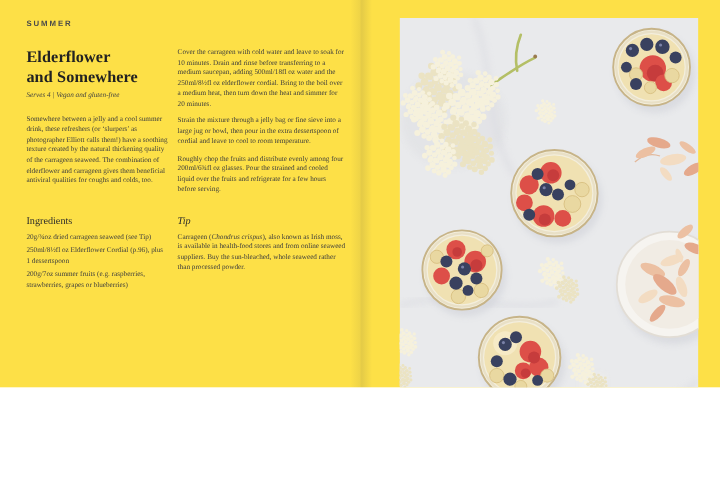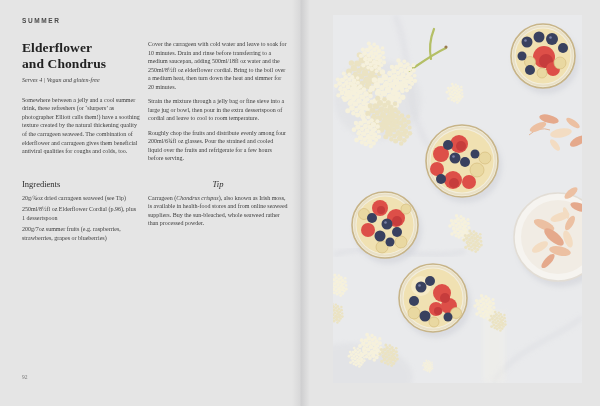--- a/index.html
+++ b/index.html
@@ -1,37 +1,37 @@
 <!DOCTYPE html>
 <html style="--c-marble: #e9eaec; --c-liquid: #f0e1b2; --c-strawberry: #dd4f48; --c-strawberry-dark: #c63c3c; --c-blueberry: #39415f; --c-blueberry-light: #7b82a8; --c-grape: #e9d8a1; --c-elderflower: #f6f1dc; --c-elderflower-shade: #ebe3c3; --c-stem: #b4bf66; --c-glass-rim: #c7b488; --c-bowl: #f6f4f0; --c-petal-light: #f3dcc2; --c-petal-mid: #ecc0a2; --c-petal-dark: #e5a98c;"><head>
 <meta charset="utf-8">
 <style>
   html,body{margin:0;padding:0;background:#ffffff;}
   .spread{
-    position:relative;width:600px;height:406px;background:#e5e5e5;overflow:hidden;
+    position:relative;width:600px;height:323px;background:#fde047;overflow:hidden;
     font-family:"Liberation Serif","DejaVu Serif",serif;color:#3d3d3d;
   }
   .gutter{position:absolute;left:292px;top:0;width:18px;height:406px;pointer-events:none;
     background:linear-gradient(90deg,rgba(0,0,0,0) 0%,rgba(60,60,70,.07) 42%,rgba(60,60,70,.13) 52%,rgba(0,0,0,0) 100%);}
   .running-head{
     position:absolute;left:22px;top:17px;
     font-family:"Liberation Sans","DejaVu Sans",sans-serif;
     font-size:6.5px;letter-spacing:1.6px;color:#4a4a4a;font-weight:bold;
   }
   .left-col{position:absolute;left:22px;top:40px;width:118px;}
   .page-title{font-size:13.5px;line-height:1.22;font-weight:600;color:#222222;letter-spacing:.1px;}
   .serves{font-style:italic;font-size:6px;color:#3f3f3f;margin-top:4px;}
   .intro{font-size:6px;line-height:1.42;margin-top:13px;color:#3c3c3c;}
   .sec-h{font-size:8.5px;color:#2b2b2b;margin:0 0 5px 0;font-weight:normal;}
   .ingredients-block{margin-top:23px;}
   .ing-item{font-size:6px;line-height:1.38;margin:0 0 3.5px 0;}
   .mid-col{position:absolute;left:148px;top:40px;width:140px;}
   .body-p{font-size:6px;line-height:1.42;margin:0 0 6px 0;color:#3c3c3c;}
   .tip-block{margin-top:16px;}
-  .tip-h{font-style:italic;text-align:center;}
+  .tip-h{font-style:italic;}
   .latin{font-style:italic;}
   .page-number{position:absolute;left:22px;top:374px;font-size:5.5px;color:#7a7a7a;}
   .photo{position:absolute;left:333px;top:15px;width:249px;height:368px;margin:0;padding:0;}
   .photo svg{display:block;}
   
   .ph-bg{fill:var(--c-marble,#e9eaec);}
   .vein{stroke:#d7d8de;fill:none;}
   .shade{fill:#d9dade;}
   .lightband{fill:#f5f3e9;}
   .fl{fill:var(--c-elderflower,#f6f1dc);}
@@ -58,21 +58,21 @@
 </head>
 <body>
 
 <div class="spread">
 
   <div class="running-head">SUMMER</div>
 
   <div class="left-col">
     <div class="page-title">
       <div>Elderflower</div>
-      <div>and Chondrus</div>
+      <div>and Somewhere</div>
     </div>
     <div class="serves">Serves 4 | Vegan and gluten-free</div>
     <p class="intro">Somewhere between a jelly and a cool summer drink, these refreshers (or ‘slurpers’ as photographer Elliott calls them!) have a soothing texture created by the natural thickening quality of the carrageen seaweed. The combination of elderflower and carrageen gives them beneficial antiviral qualities for coughs and colds, too.</p>
 
     <div class="ingredients-block">
       <h3 class="sec-h">Ingredients</h3>
       <p class="ing-item">20g/¾oz dried carrageen seaweed (see Tip)</p>
       <p class="ing-item">250ml/8½fl oz Elderflower Cordial (p.96), plus 1 dessertspoon</p>
       <p class="ing-item">200g/7oz summer fruits (e.g. raspberries, strawberries, grapes or blueberries)</p>
     </div>

